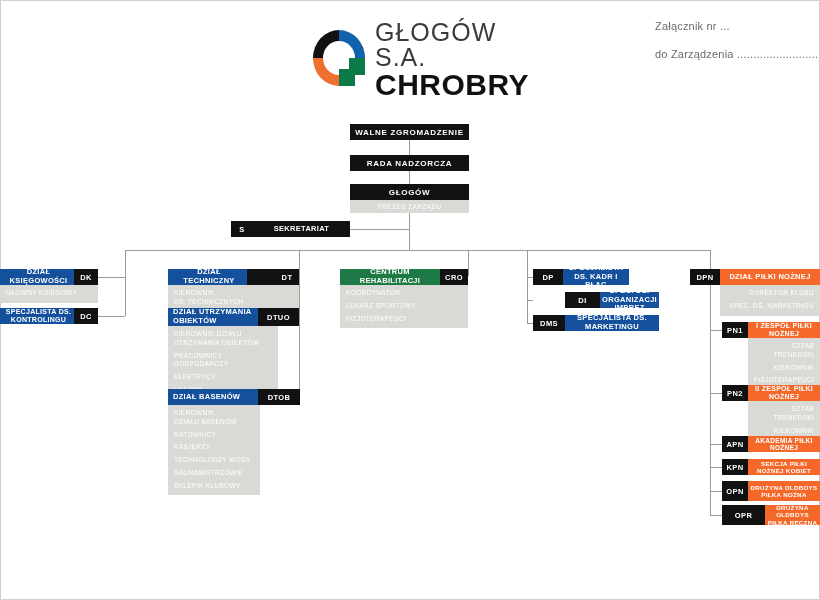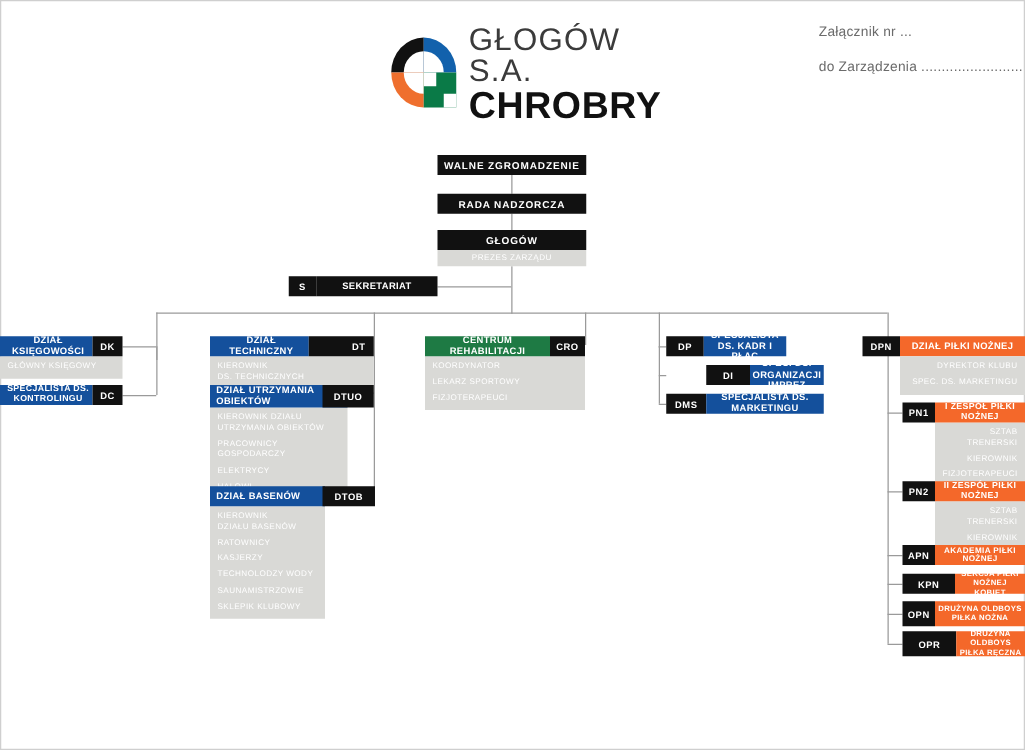--- a/index.html
+++ b/index.html
@@ -302,21 +302,21 @@
 
   <div class="node" style="left:722px;top:436px;width:98px;">
     <div class="bar orange">
       <div class="code" style="width:26px;">APN</div>
       <div class="title" style="font-size:6.5px;">AKADEMIA PIŁKI NOŻNEJ</div>
     </div>
   </div>
 
   <div class="node" style="left:722px;top:459px;width:98px;">
     <div class="bar orange">
-      <div class="code" style="width:42px;">KPN</div>
+      <div class="code" style="width:26px;">KPN</div>
       <div class="title" style="font-size:6.2px;">SEKCJA PIŁKI NOŻNEJ KOBIET</div>
     </div>
   </div>
 
   <div class="node" style="left:722px;top:481px;width:98px;">
     <div class="bar orange" style="height:20px;">
       <div class="code" style="width:26px;">OPN</div>
       <div class="title" style="flex-direction:column;font-size:6.2px;">
         <span>DRUŻYNA OLDBOYS</span>
         <span>PIŁKA NOŻNA</span>

